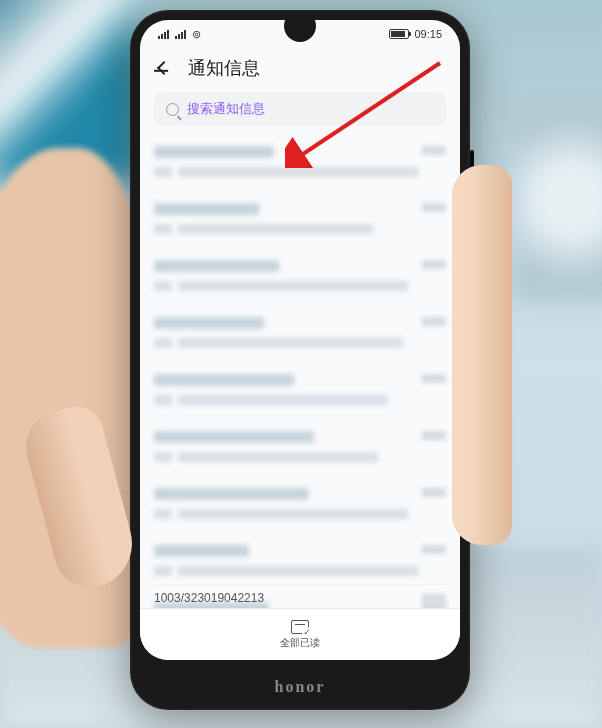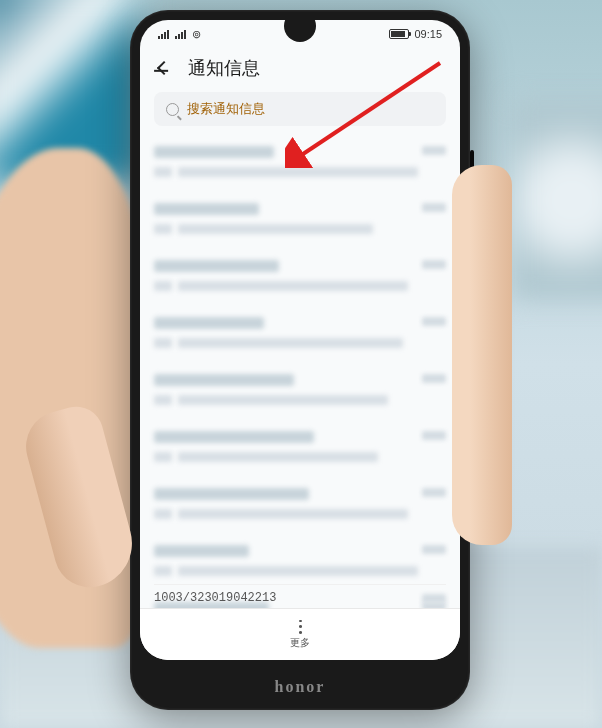--- a/index.html
+++ b/index.html
@@ -220,21 +220,21 @@
     border: 1.5px solid #999;
     border-radius: 50%;
     position: relative;
   }
   .search-icon::after {
     content:''; position:absolute; right:-4px; bottom:-4px;
     width:5px; height:1.5px; background:#999;
     transform: rotate(45deg);
   }
   .search-placeholder {
-    color: #a16207;
+    color: #8b5cf6;
     font-size: 13px;
   }
   
   
   .list {
     padding: 0 14px;
     position: relative;
   }
   .list-item {
     padding: 12px 0 14px;
@@ -329,21 +329,20 @@
     display:flex;
     justify-content:space-between;
     align-items:center;
     border-top:1px solid #f0f0f0;
     padding-top:3px;
   }
   .last-num {
     color:#555;
     font-size:12px;
     filter: blur(0.5px);
-    font-family: Liberation Mono, monospace;
   }
 </style>
 </head>
 <body>
 
 <div class="bg-left"></div>
 <div class="bg-right"></div>
 <div class="bg-bottom"></div>
 <div class="hand"></div>
 <div class="fingers"></div>
@@ -485,26 +484,22 @@
         </div>
       </div>
 
     <div class="last-row">
       <span class="last-num">1003/323019042213</span>
       <div class="blur-time"></div>
     </div>
 
     <div class="bottom-bar">
       <div class="bottom-btn">
-        <div class="more-icon">
-          <span></span>
-            <span></span>
-            <span></span>
-        </div>
-        <span>更多</span>
+        <div class="read-icon"></div>
+        <span>全部已读</span>
       </div>
     </div>
 
   </div>
 </div>
 
 <div class="thumb"></div>
 
 <svg class="red-arrow" viewBox="0 0 160 110">
   <defs>

